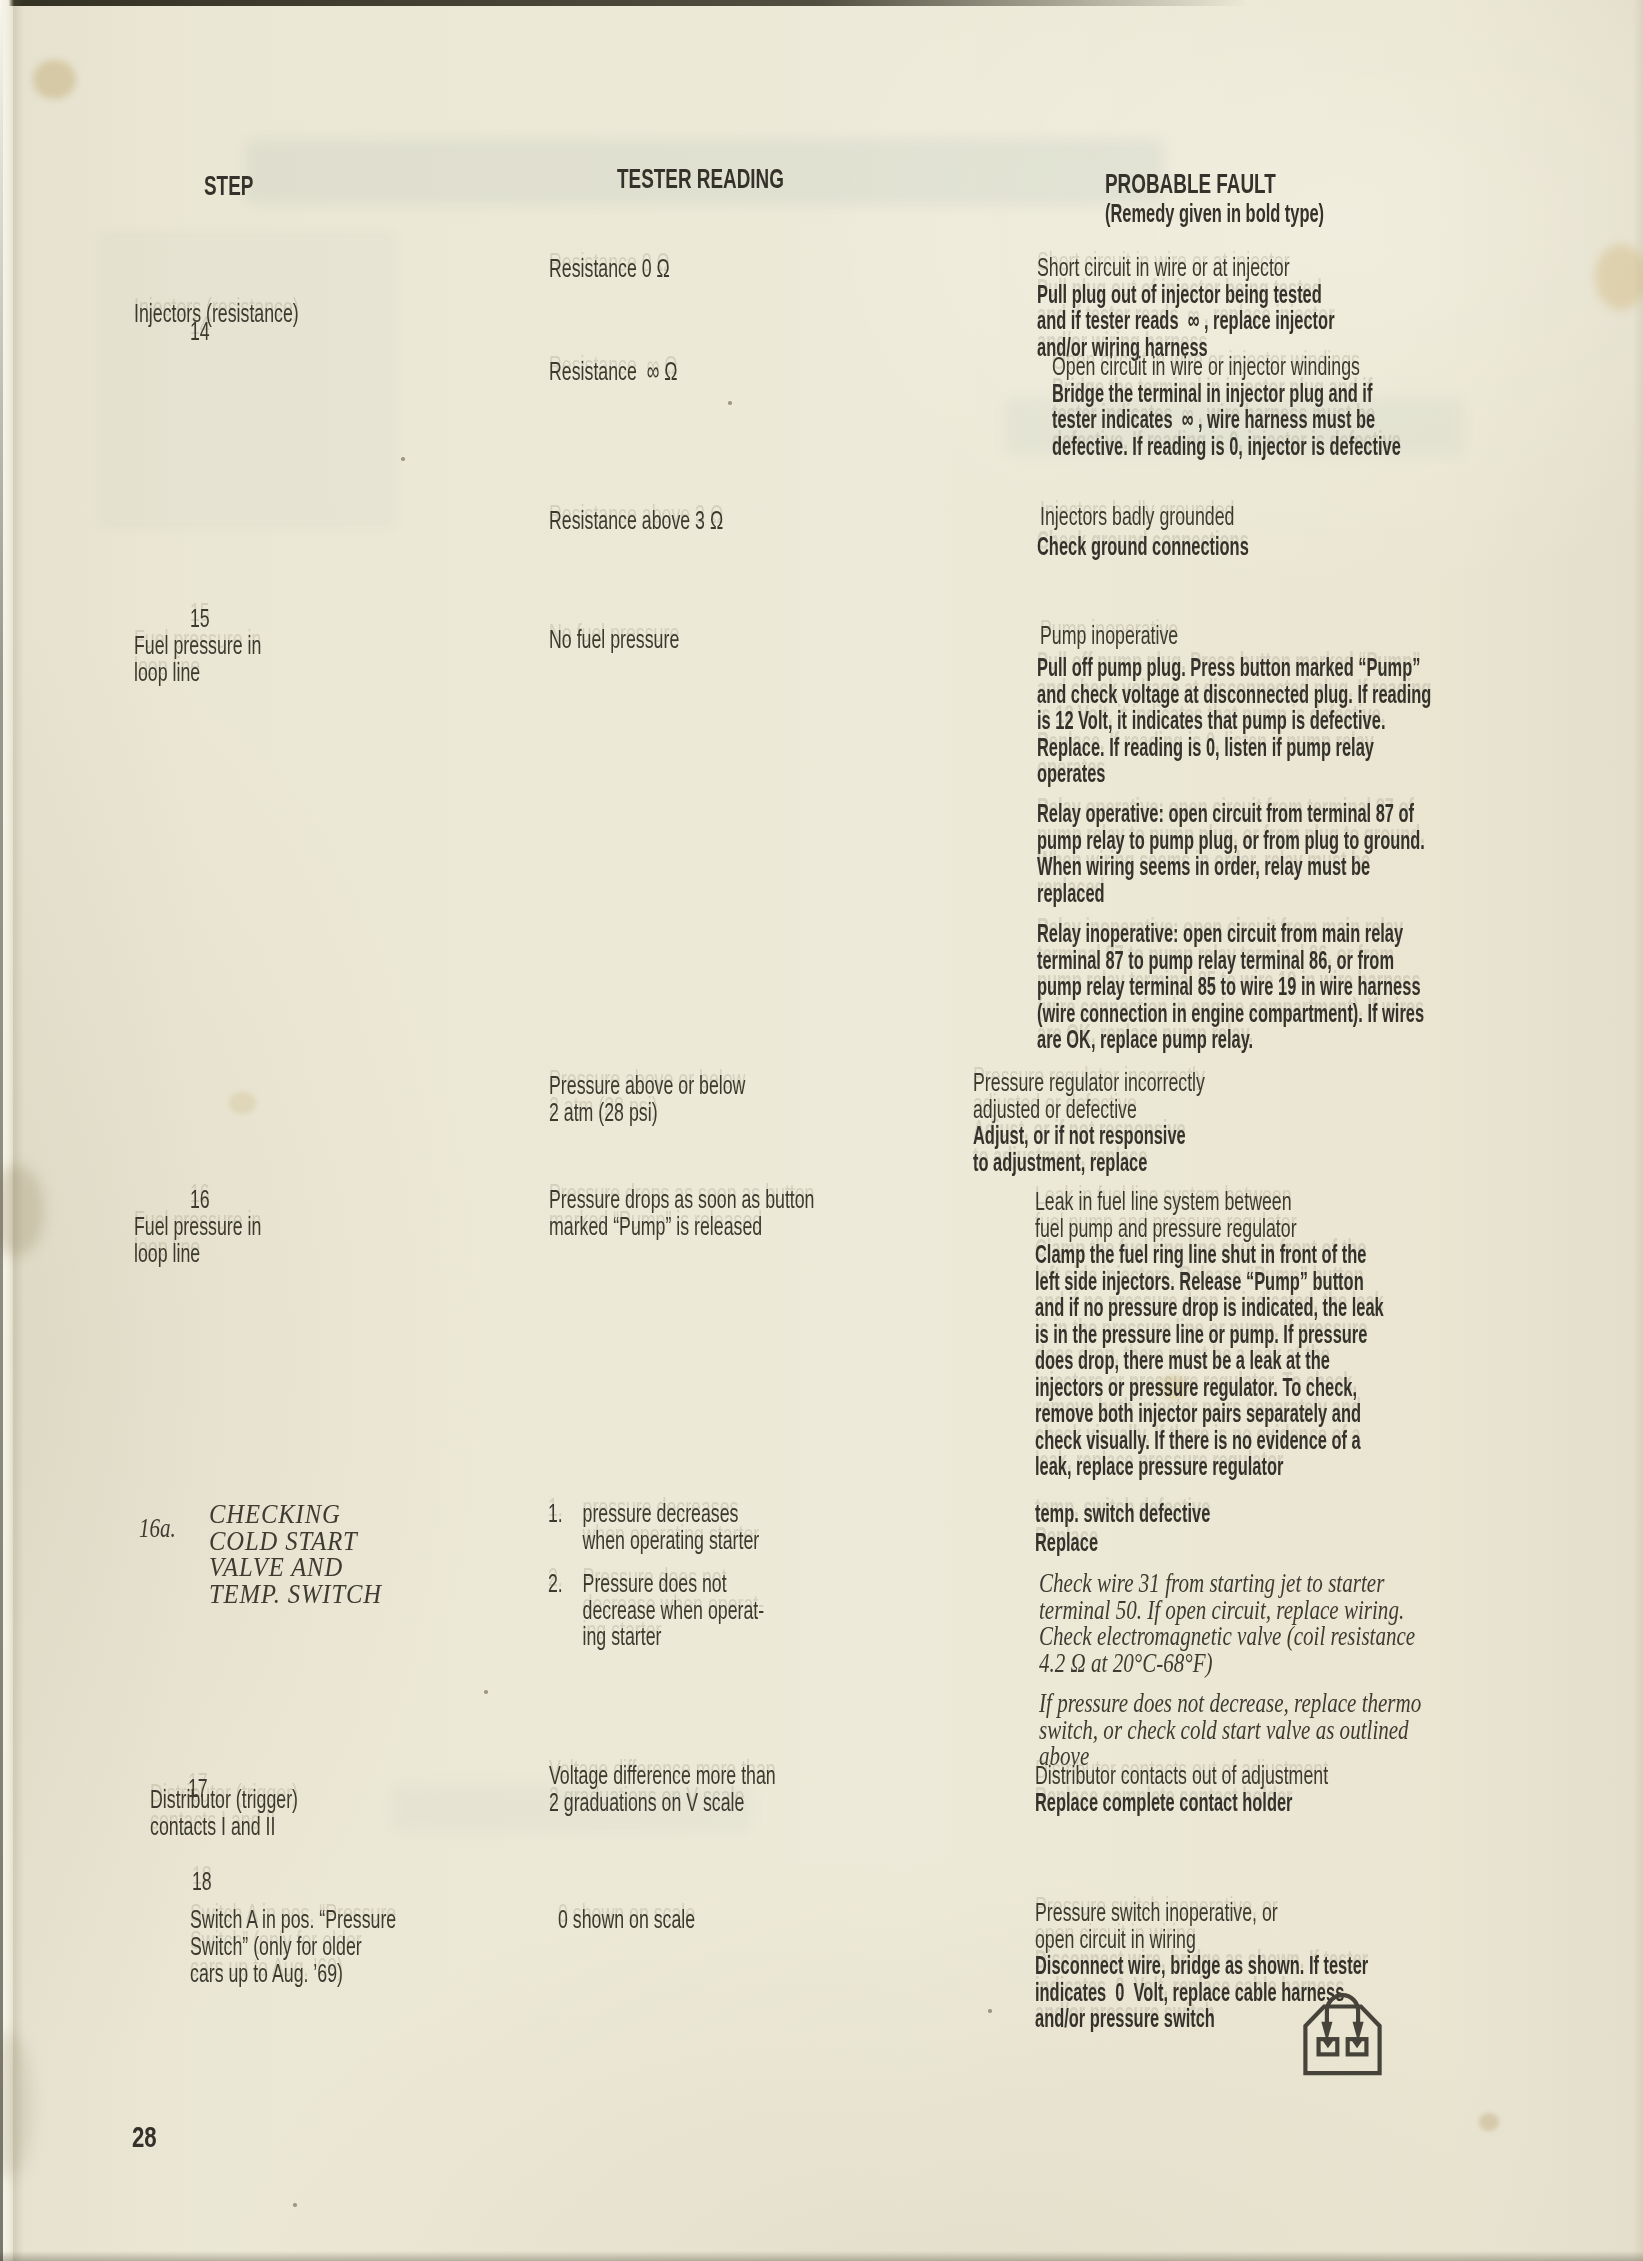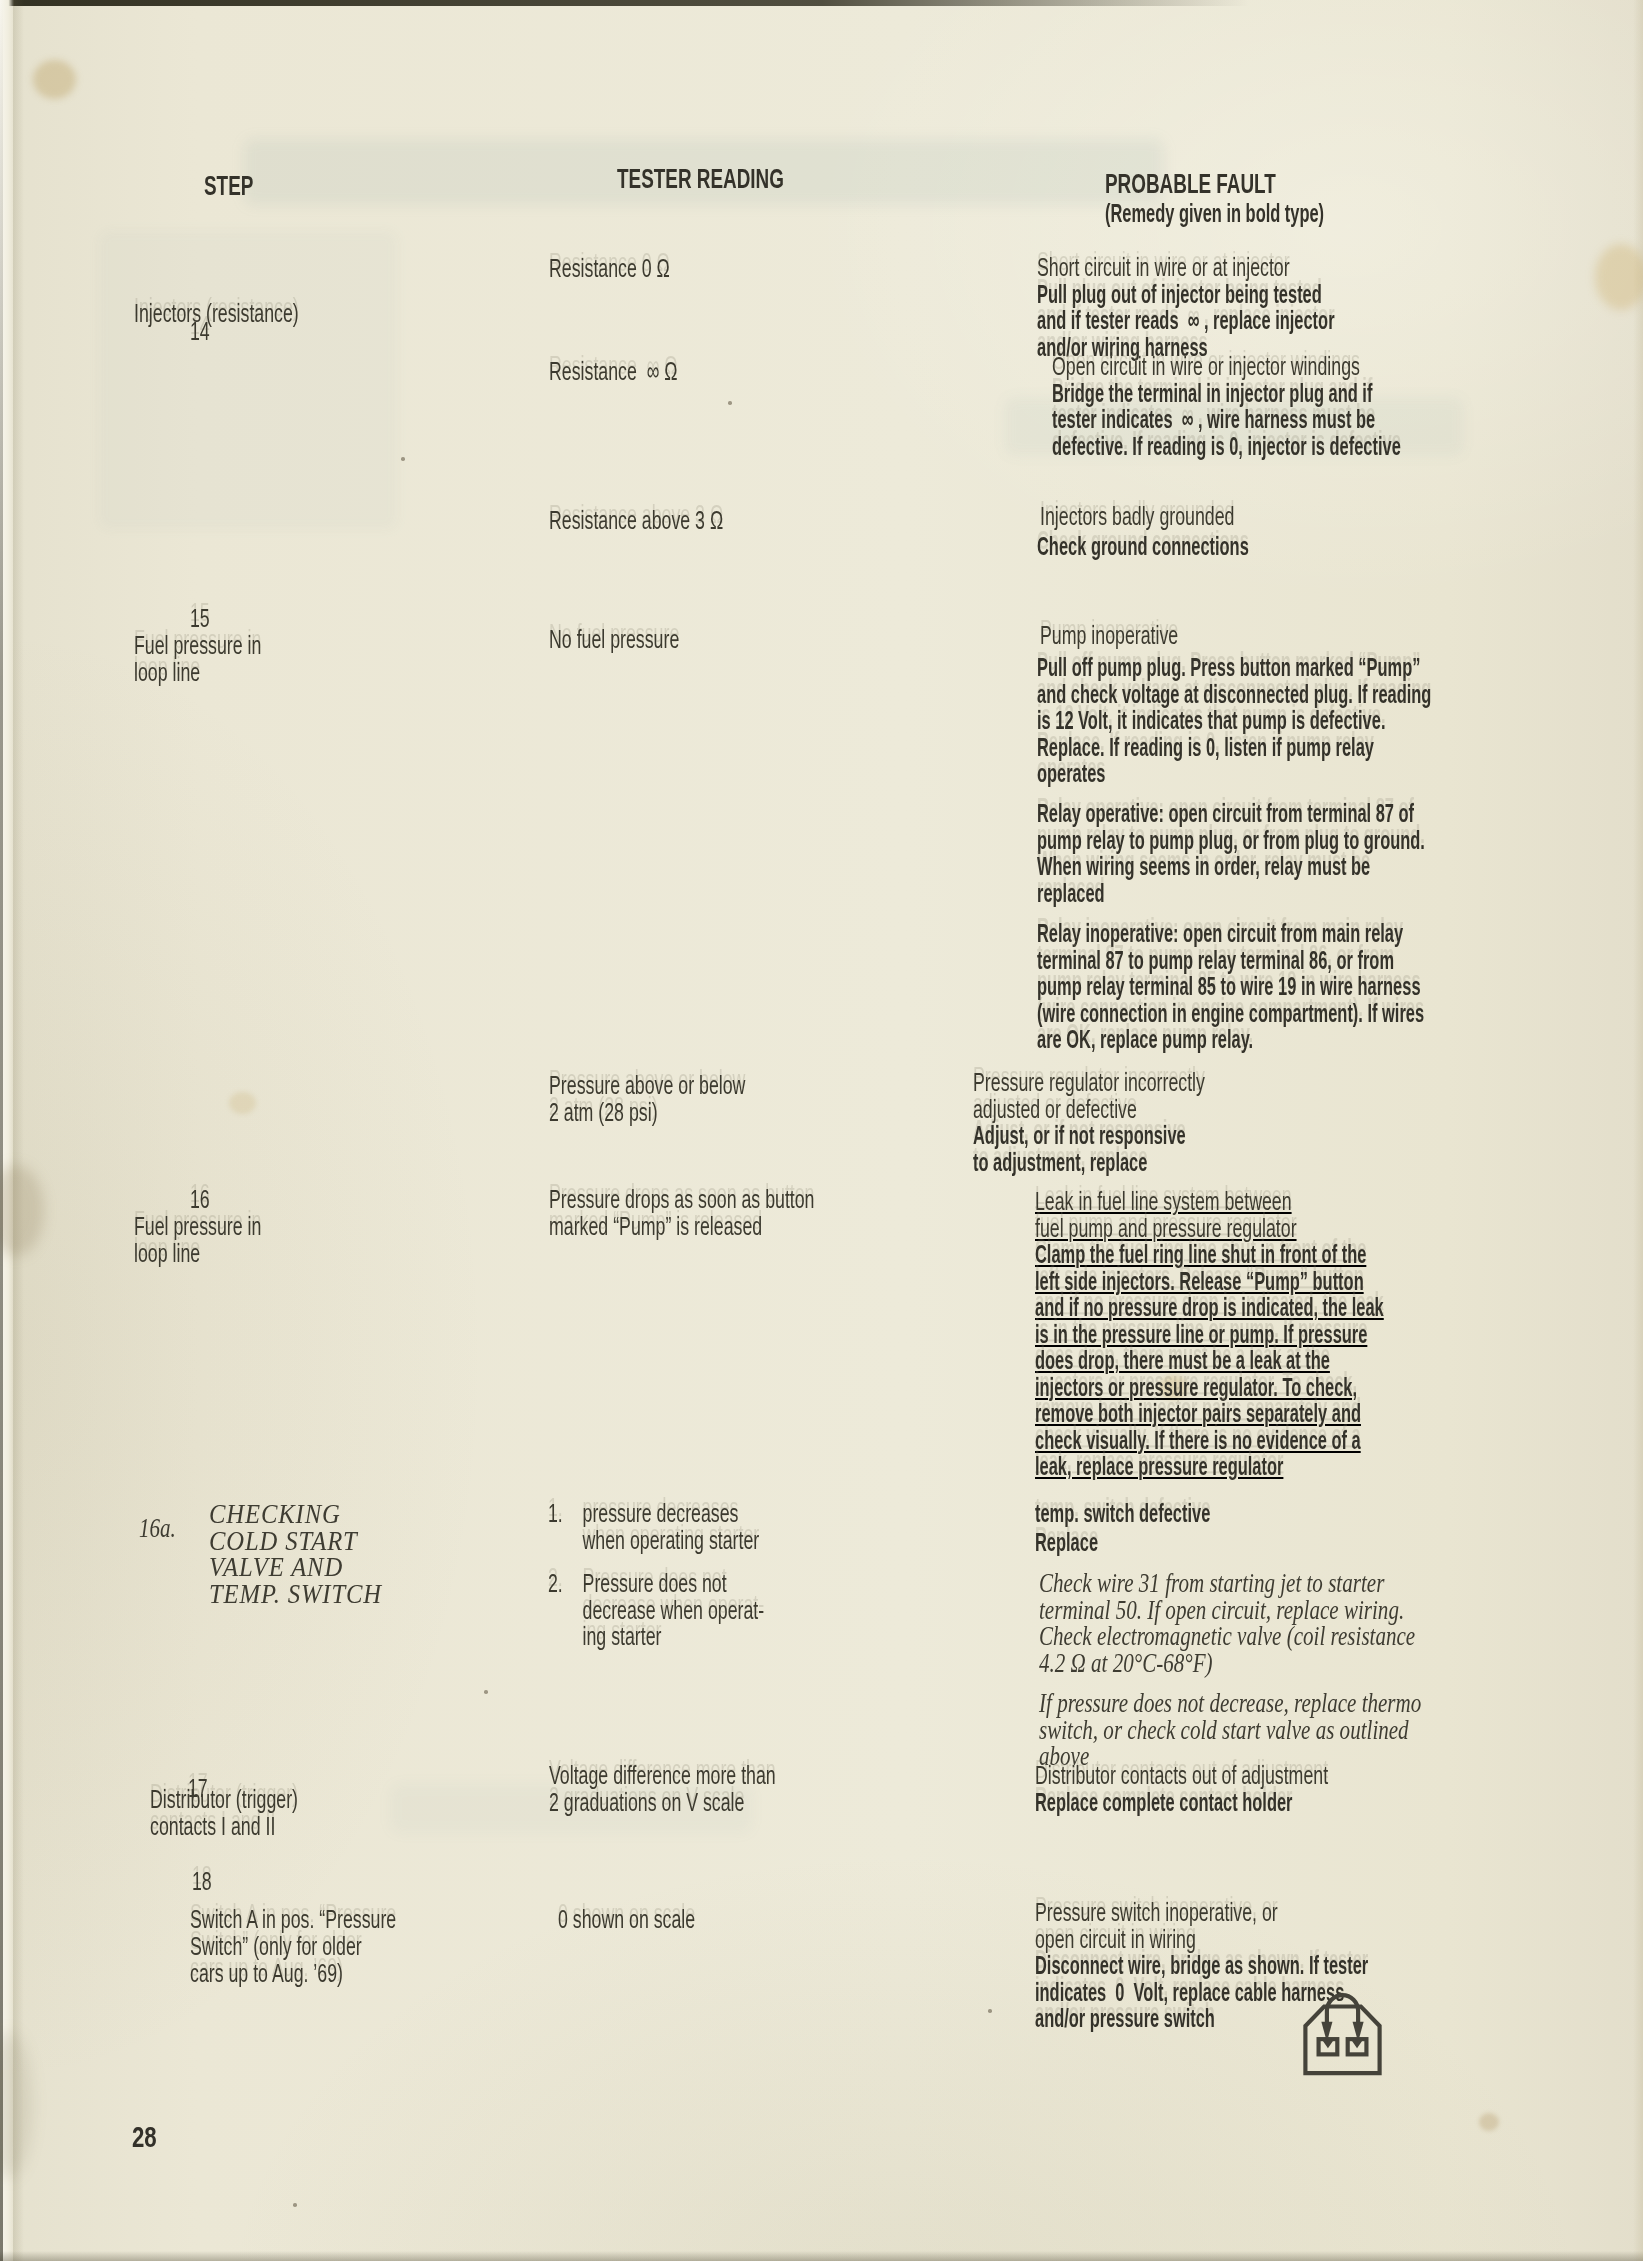--- a/index.html
+++ b/index.html
@@ -171,21 +171,21 @@
         <div class="line s-reg" data-name="text-line">16</div>
       </div>
       <div class="block" data-name="step-16-label" style="left: 134px; top: 1213px;">
         <div class="line s-reg" data-name="text-line">Fuel pressure in</div>
         <div class="line s-reg" data-name="text-line">loop line</div>
       </div>
       <div class="block" data-name="tester-16" style="left: 549px; top: 1186px;">
         <div class="line s-reg" data-name="text-line">Pressure drops as soon as button</div>
         <div class="line s-reg" data-name="text-line">marked “Pump” is released</div>
       </div>
-      <div class="block" data-name="fault-16" style="left: 1035px; top: 1188px; text-decoration: underline;">
+      <div class="block" data-name="fault-16" style="left: 1035px; top: 1188px;">
         <div class="line s-reg" data-name="text-line">Leak in fuel line system between</div>
         <div class="line s-reg" data-name="text-line">fuel pump and pressure regulator</div>
         <div class="line s-bold" data-name="text-line">Clamp the fuel ring line shut in front of the</div>
         <div class="line s-bold" data-name="text-line">left side injectors. Release “Pump” button</div>
         <div class="line s-bold" data-name="text-line">and if no pressure drop is indicated, the leak</div>
         <div class="line s-bold" data-name="text-line">is in the pressure line or pump. If pressure</div>
         <div class="line s-bold" data-name="text-line">does drop, there must be a leak at the</div>
         <div class="line s-bold" data-name="text-line">injectors or pressure regulator. To check,</div>
         <div class="line s-bold" data-name="text-line">remove both injector pairs separately and</div>
         <div class="line s-bold" data-name="text-line">check visually. If there is no evidence of a</div>

